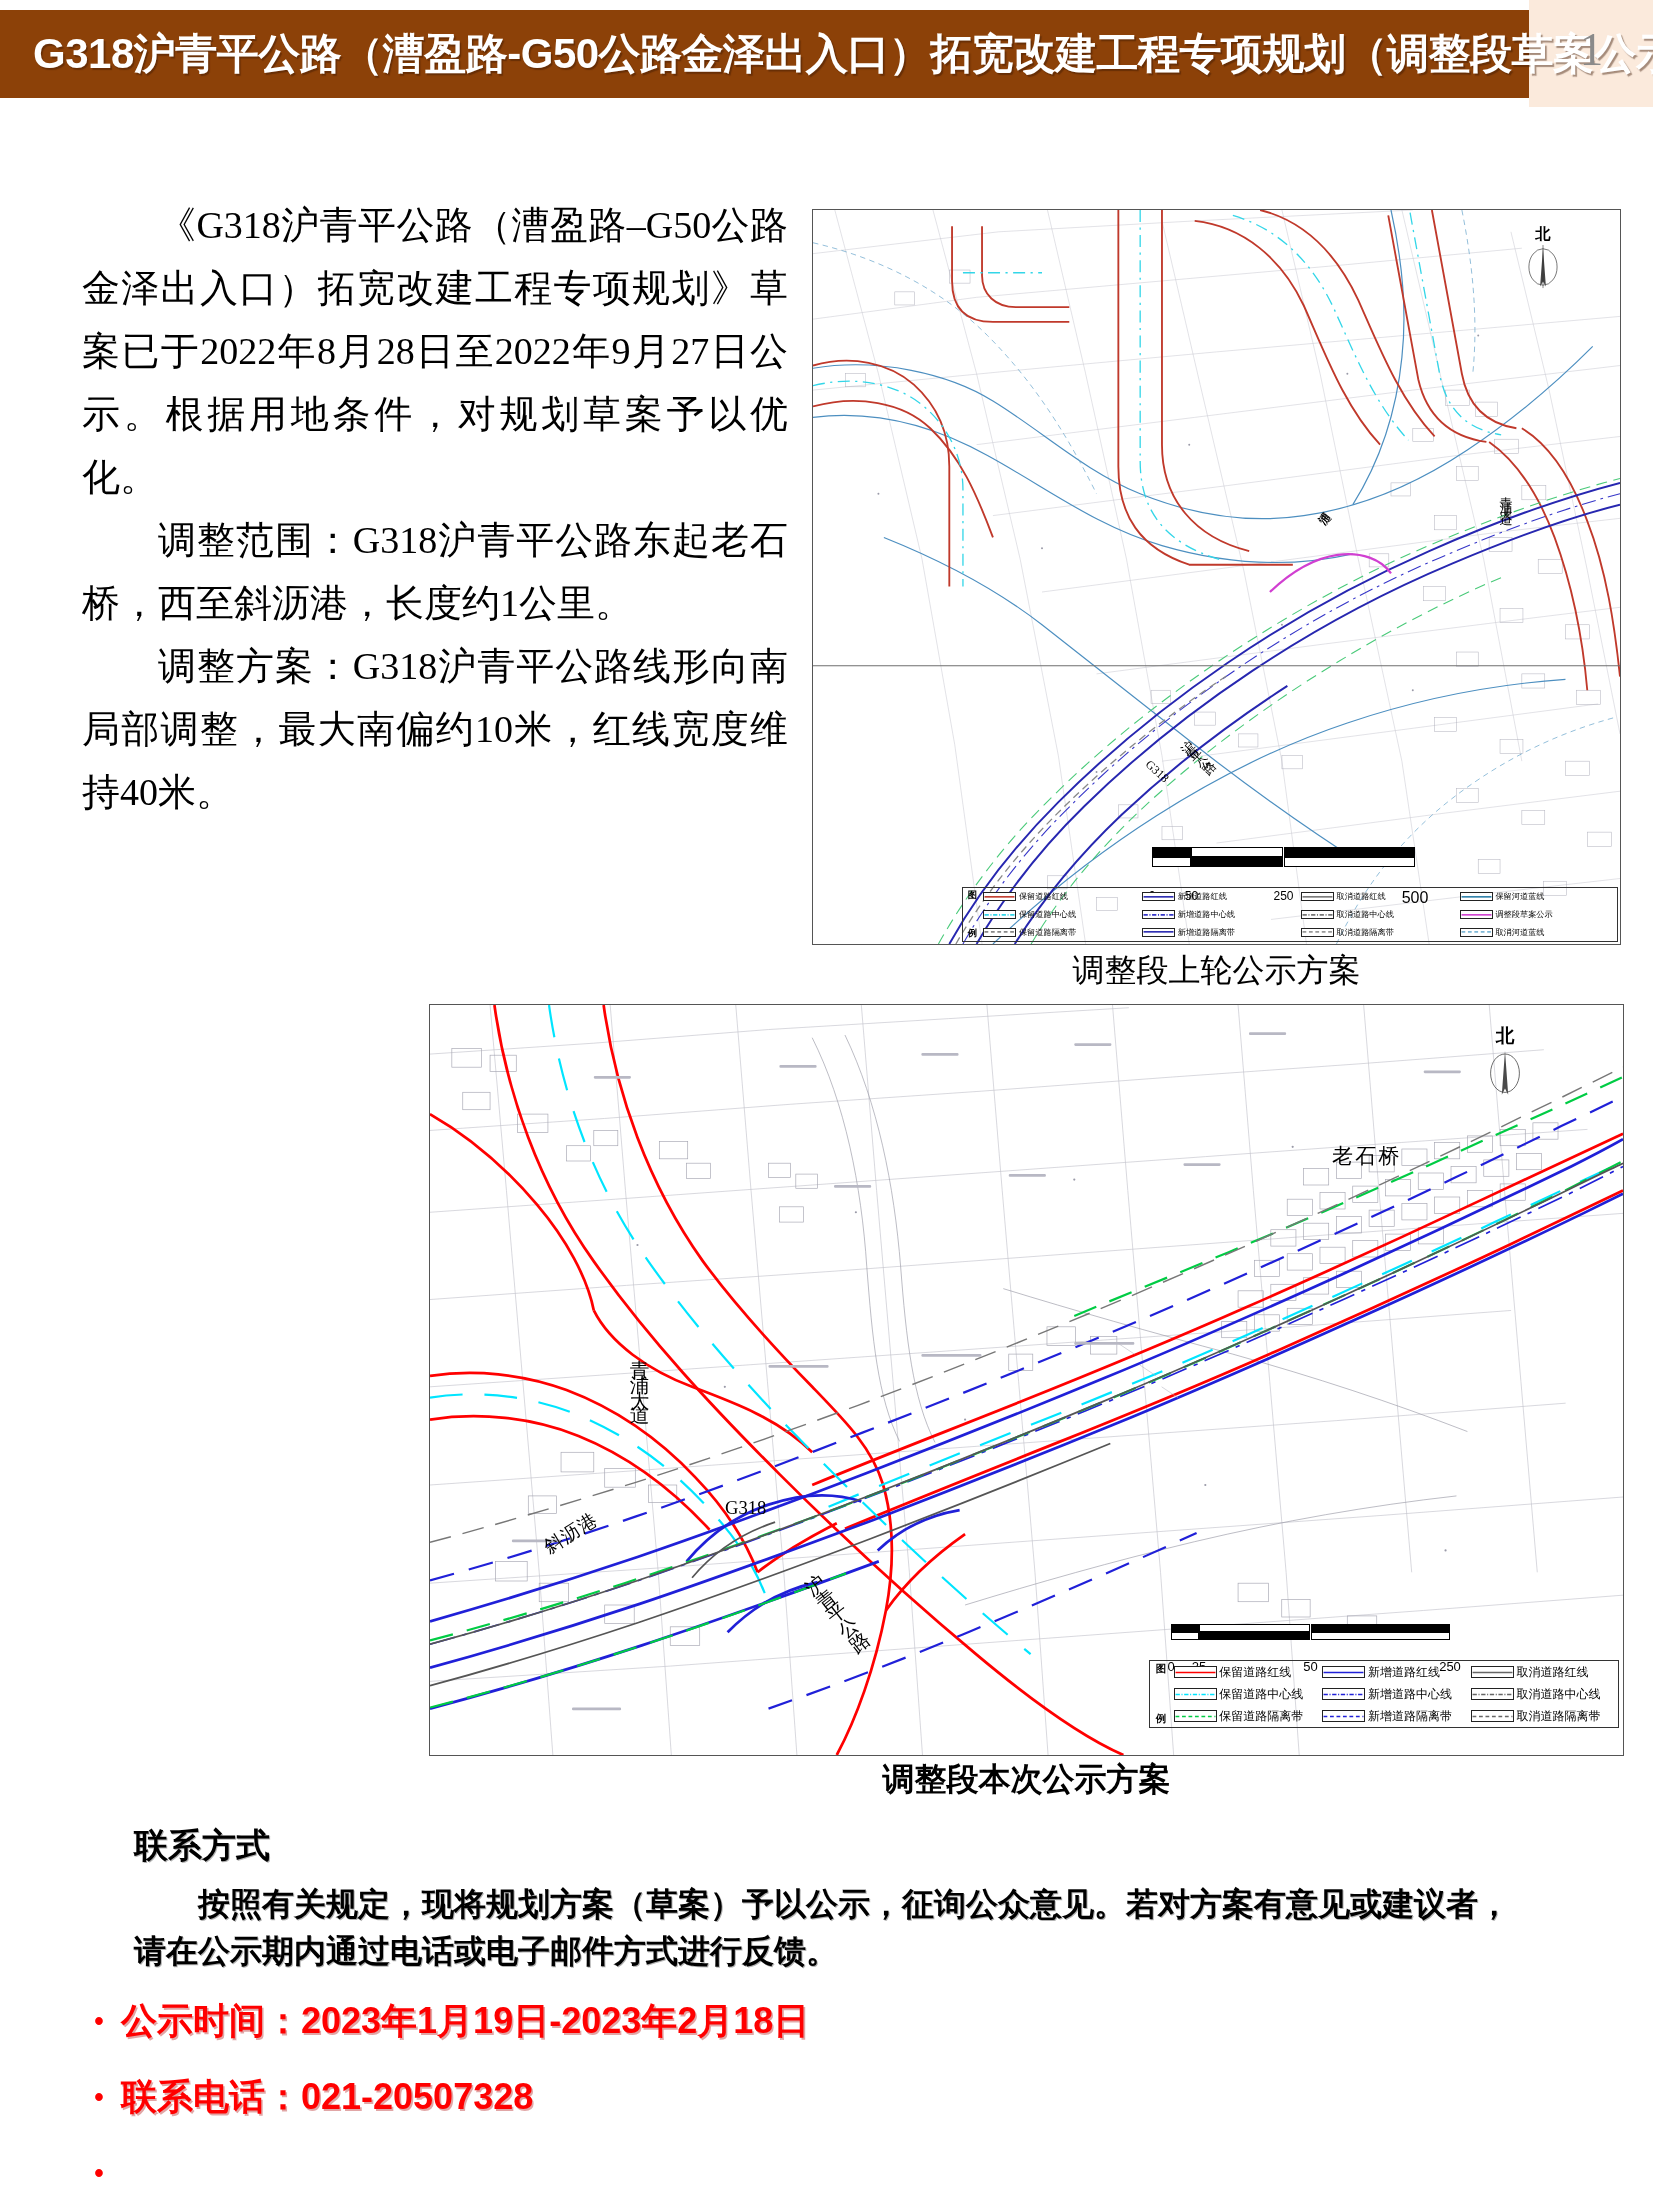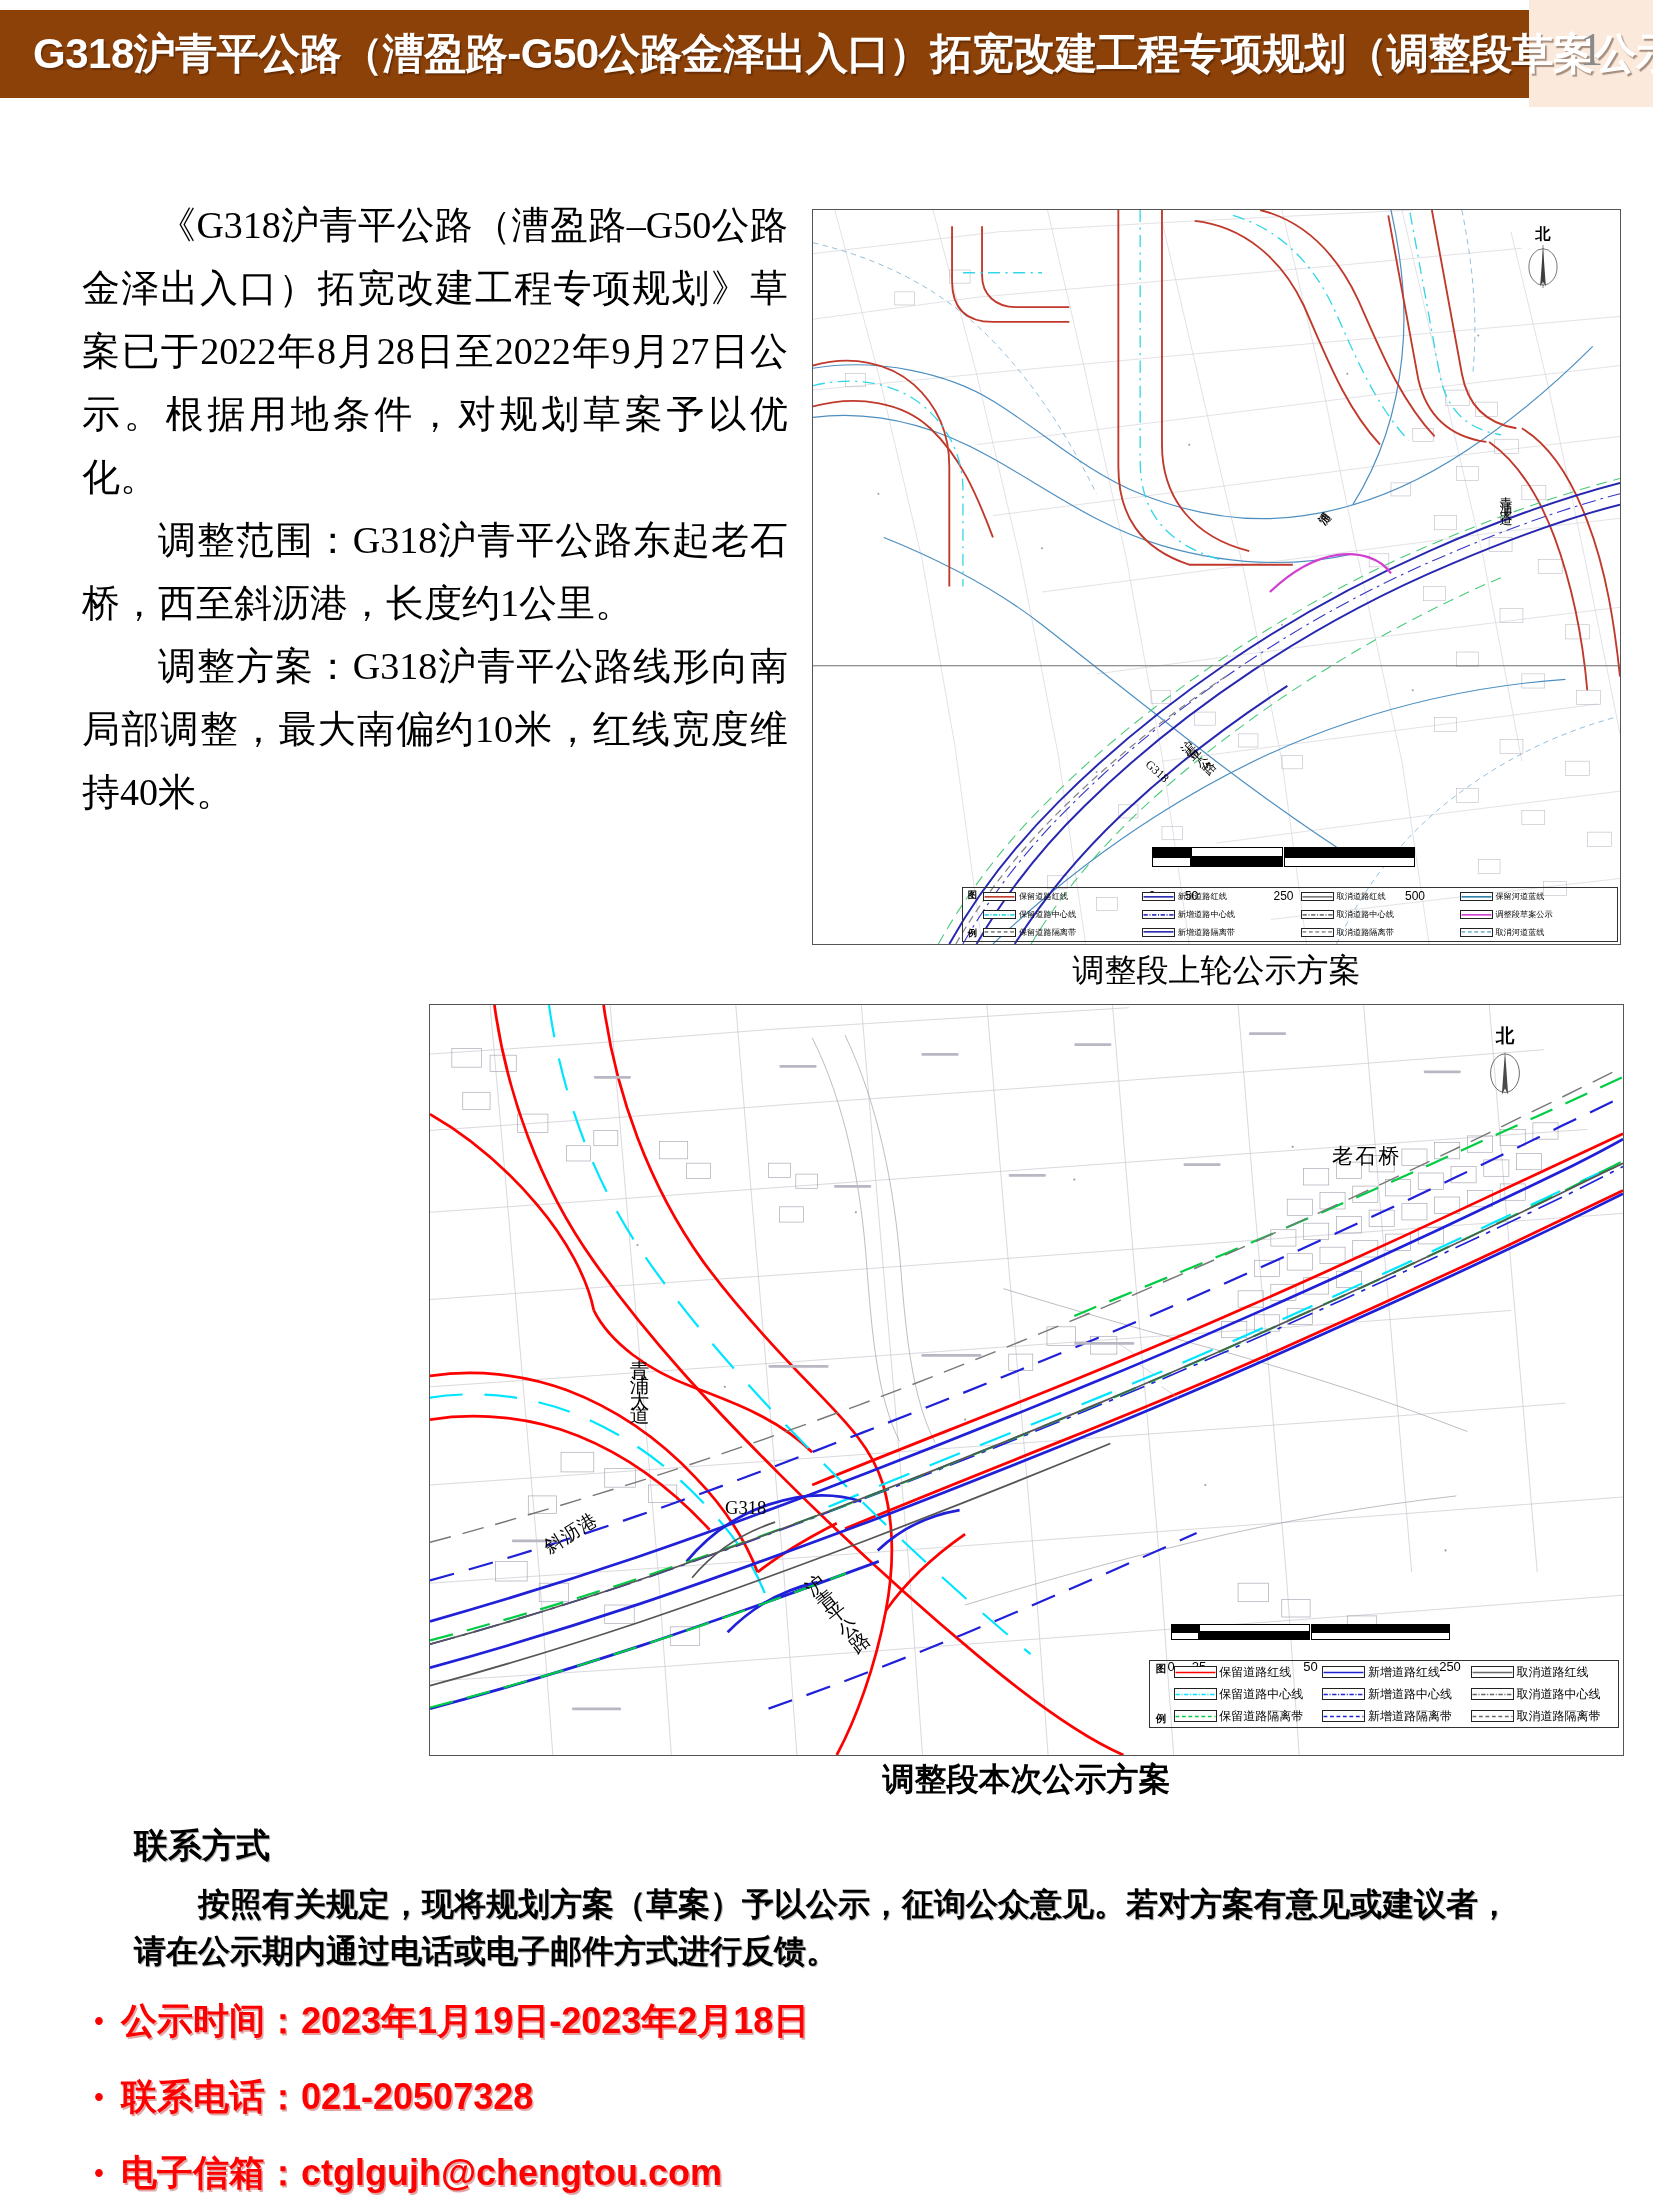--- a/index.html
+++ b/index.html
@@ -377,21 +377,21 @@
         <div class="sb-bot" style="top:50%;">
           <div class="sb-seg" style="left:0;width:15%;background:#fff;border:0.5px solid #000;box-sizing:border-box;"></div>
           <div class="sb-seg" style="left:15%;width:35%;background:#000;"></div>
           <div class="sb-seg" style="left:50%;width:50%;background:#fff;border:0.5px solid #000;box-sizing:border-box;"></div>
         </div>
       </div>
       <div class="sb-ticks" style="top:22px;height:14.2px;position:relative;">
         <span class="sb-tick" style="left:0%;font-size:12px;">0</span>
         <span class="sb-tick" style="left:15%;font-size:12px;">50</span>
         <span class="sb-tick" style="left:50%;font-size:12px;">250</span>
-        <span class="sb-tick" style="left:100%;font-size:12px;">500</span>
+        <span class="sb-tick" style="left:100%;font-size:16px;">500</span>
       </div>
     </div>
 
     <div class="legend" style="left:149px;top:677px;width:656px;height:55px;--cols:4;">
       <div class="legend-title" style="font-size:9.3px;">
         <span>图</span>
         <span>例</span>
       </div>
       <div class="legend-grid" style="--cols:4;">
 
@@ -825,16 +825,15 @@
   <div class="bullet-row">
     <div class="bullet-dot">•</div>
     <div class="bullet-text">公示时间：2023年1月19日-2023年2月18日</div>
   </div>
   <div class="bullet-row">
     <div class="bullet-dot">•</div>
     <div class="bullet-text">联系电话：021-20507328</div>
   </div>
   <div class="bullet-row">
     <div class="bullet-dot">•</div>
-    <div class="bullet-text">电子信箱：ctglgujh@chengtou.com</div>
   </div>
 </div>
 
 
 </body></html>

